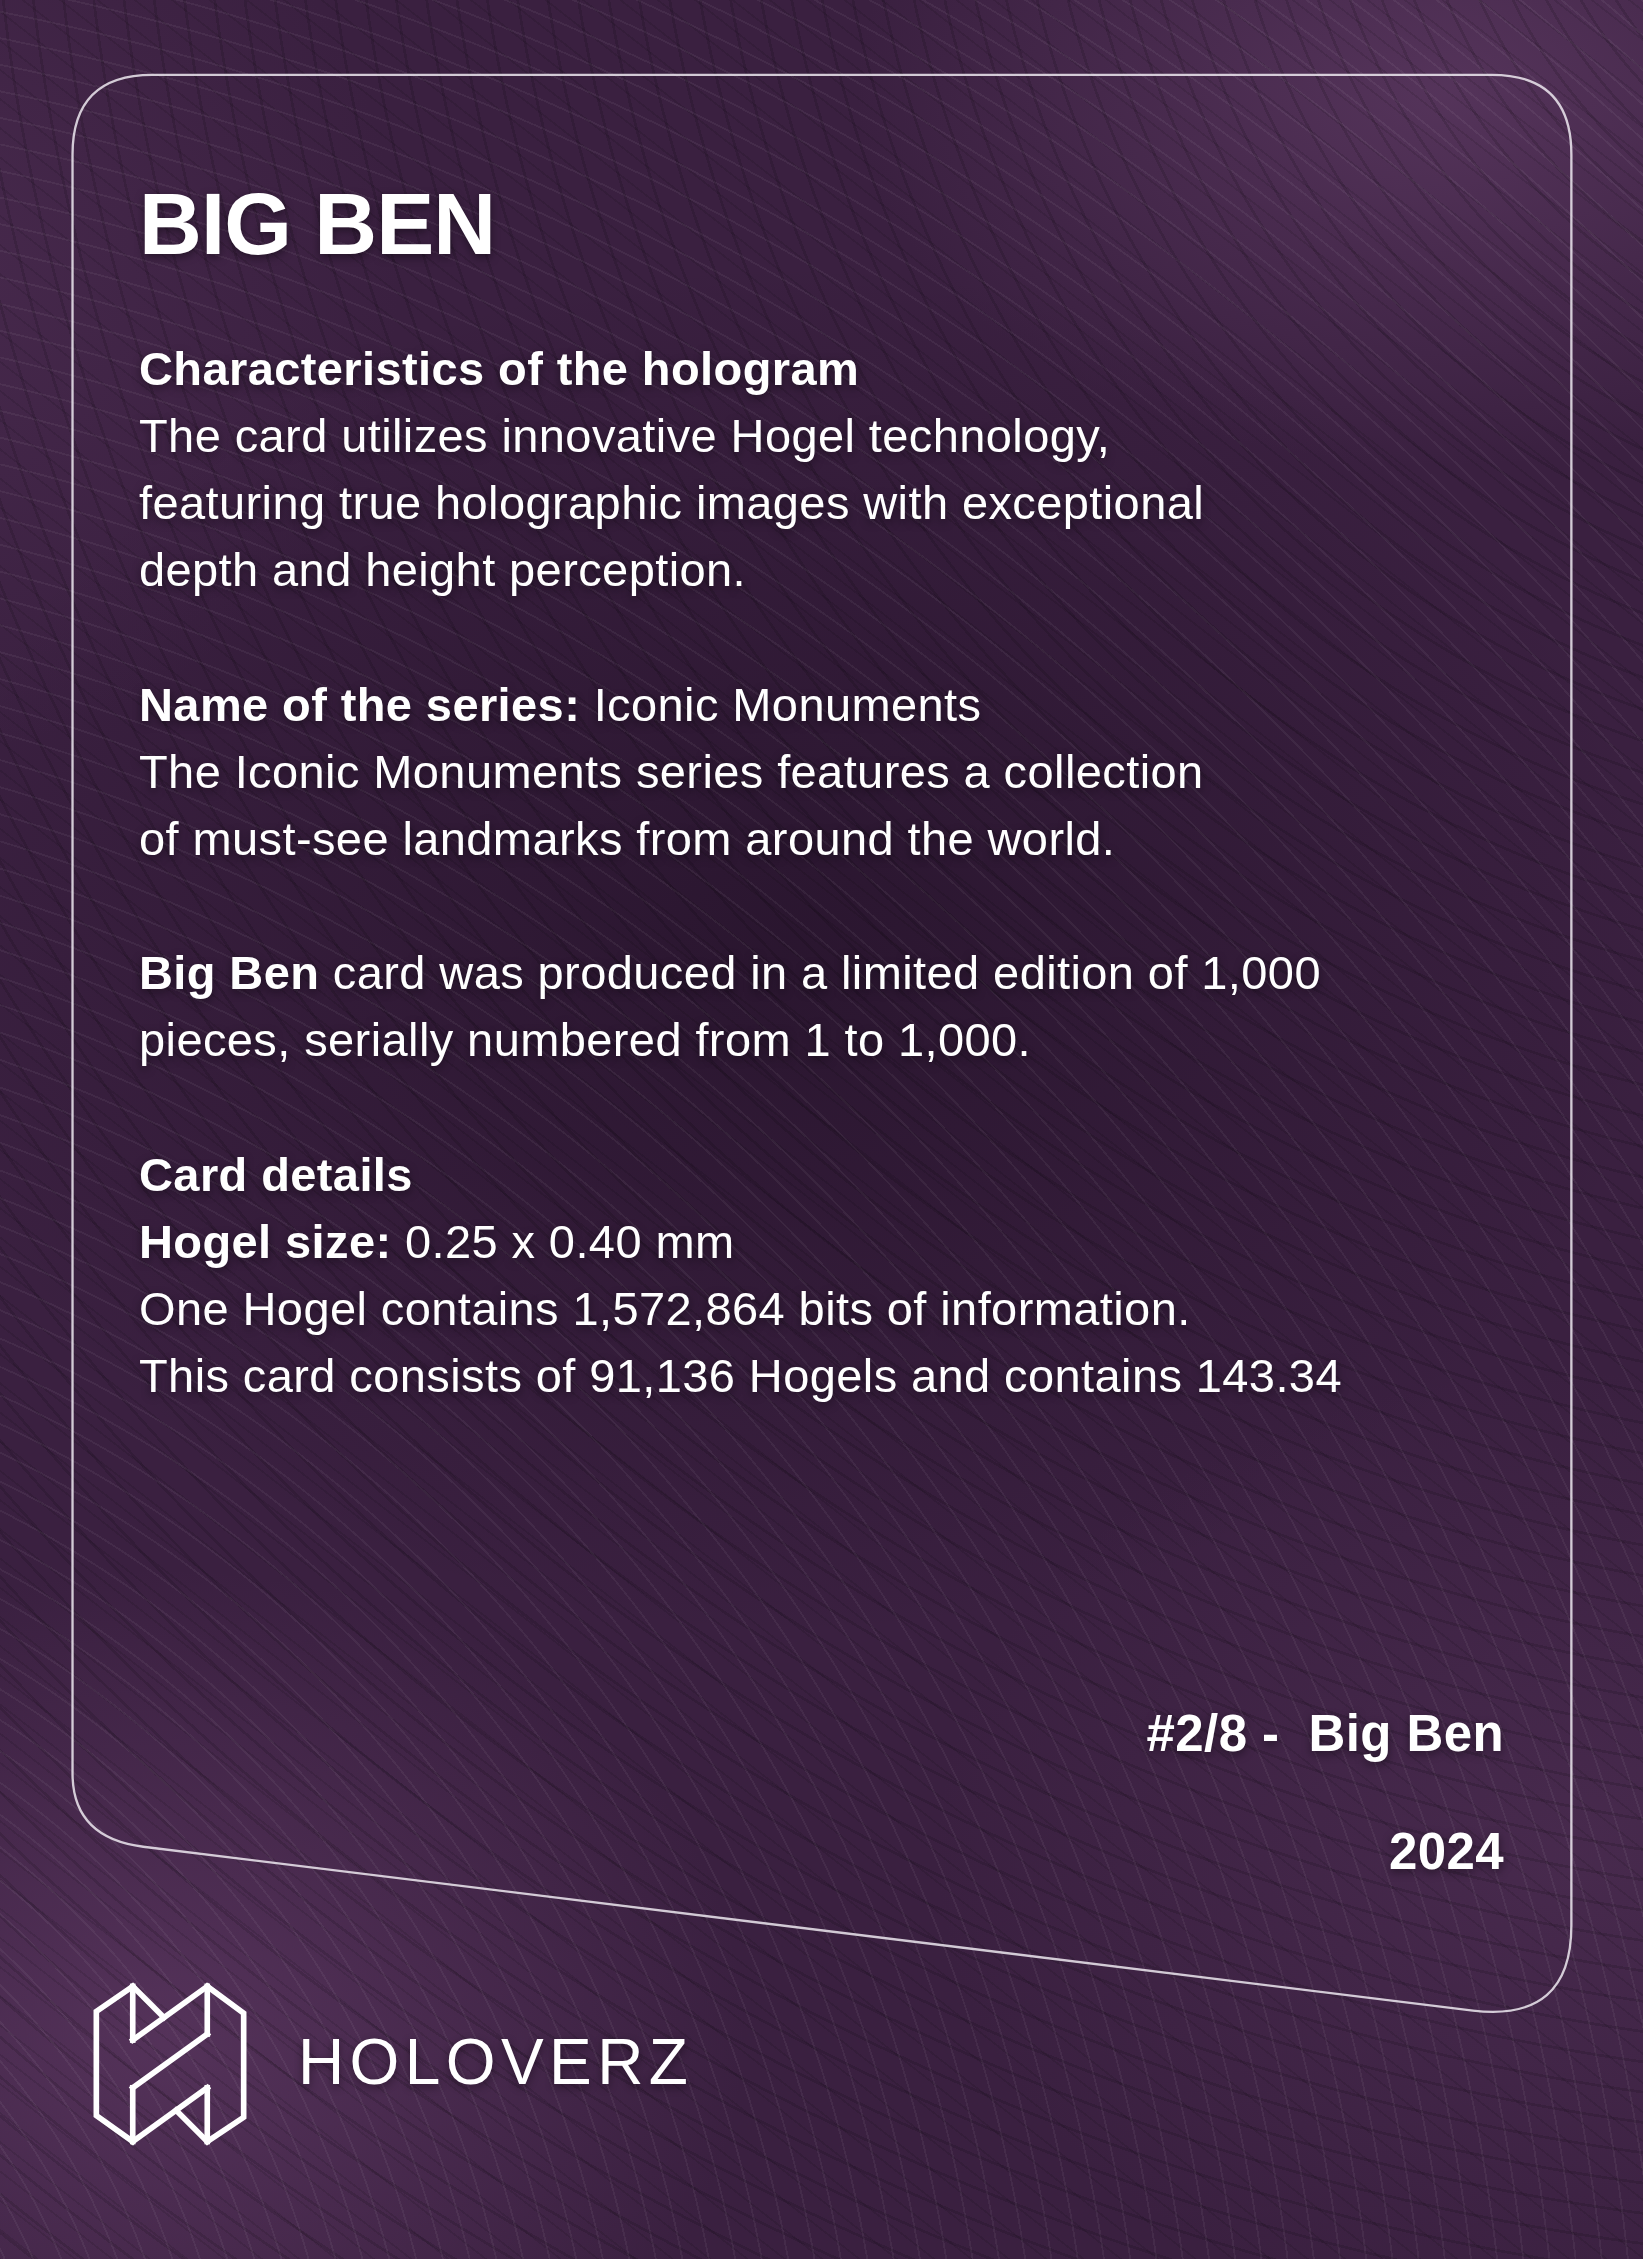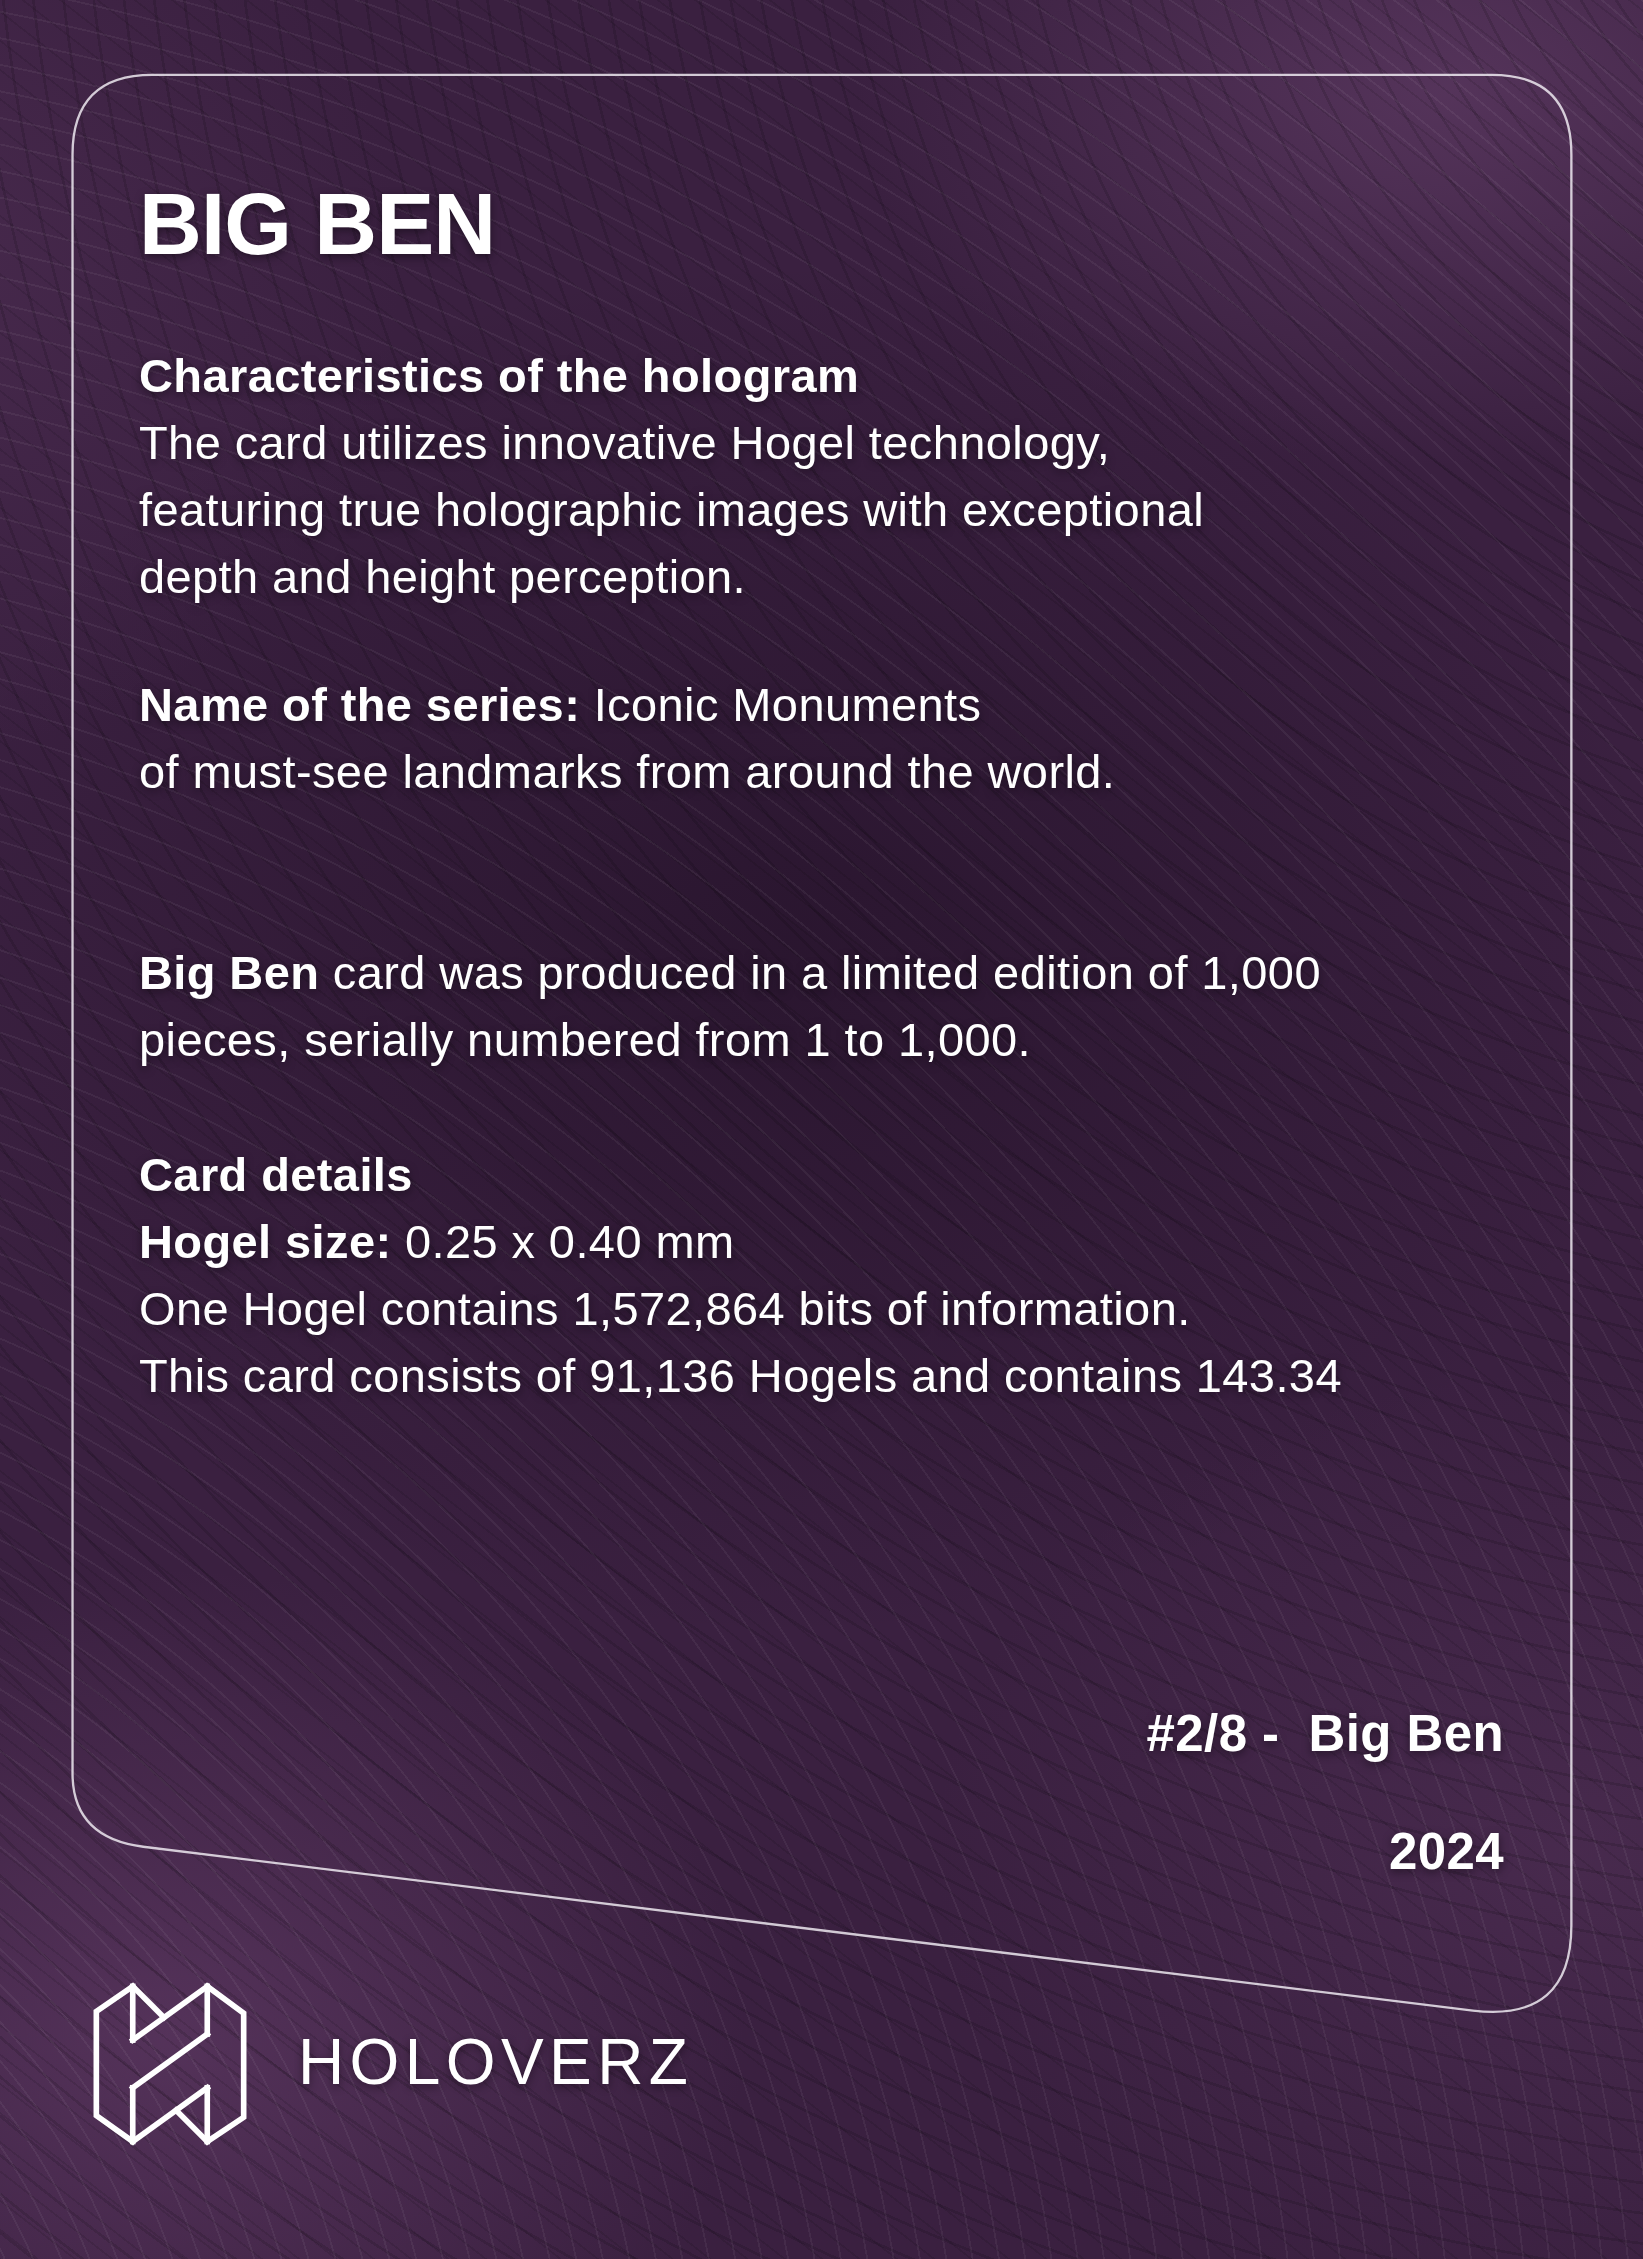--- a/index.html
+++ b/index.html
@@ -23,21 +23,21 @@
       radial-gradient(1254px 985px at 48% 42%, rgba(22,9,26,0.45), rgba(0,0,0,0) 70%);
   }
   
   .border-svg{position:absolute;inset:0;}
   
   .txt{position:absolute;left:139px;text-shadow:0 2.7px 8px rgba(10,5,12,0.50);}
   .title{top:179px;font-size:87px;font-weight:700;letter-spacing:-0.9px;line-height:90px;}
   .section{font-size:47px;line-height:67px;letter-spacing:0.4px;}
   .section .b{font-weight:700;}
   .section .line span{white-space:pre;}
-  .s1{top:342px;} .s2{top:671px;} .s3{top:939px;} .s4{top:1141px;}
+  .s1{top:335px;} .s2{top:671px;} .s3{top:939px;} .s4{top:1141px;}
   .footer{
     position:absolute;right:139px;top:1675px;text-align:right;
     font-size:51px;font-weight:700;line-height:118px;letter-spacing:0.4px;
     text-shadow:0 2.7px 8px rgba(10,5,12,0.50);
   }
   .footer .line{white-space:pre;}
   
   .brand-icon{position:absolute;left:92px;top:1981px;}
   .wordmark{
     position:absolute;left:298px;top:2030px;
@@ -57,20 +57,21 @@
 <div class="txt title">BIG BEN</div>
 
 <div class="txt section s1">
     <div class="line"><span class="b">Characteristics of the hologram</span></div>
     <div class="line"><span>The card utilizes innovative Hogel technology,</span></div>
     <div class="line"><span>featuring true holographic images with exceptional</span></div>
     <div class="line"><span>depth and height perception.</span></div>
   </div>
 <div class="txt section s2">
     <div class="line"><span class="b">Name of the series:</span><span> Iconic Monuments</span></div>
+    <div class="line"><span>The Iconic Monuments series features a collection</span></div>
     <div class="line"><span>of must-see landmarks from around the world.</span></div>
   </div>
 <div class="txt section s3">
     <div class="line"><span class="b">Big Ben</span><span> card was produced in a limited edition of 1,000</span></div>
     <div class="line"><span>pieces, serially numbered from 1 to 1,000.</span></div>
   </div>
 <div class="txt section s4">
     <div class="line"><span class="b">Card details</span></div>
     <div class="line"><span class="b">Hogel size:</span><span> 0.25 x 0.40 mm</span></div>
     <div class="line"><span>One Hogel contains 1,572,864 bits of information.</span></div>

